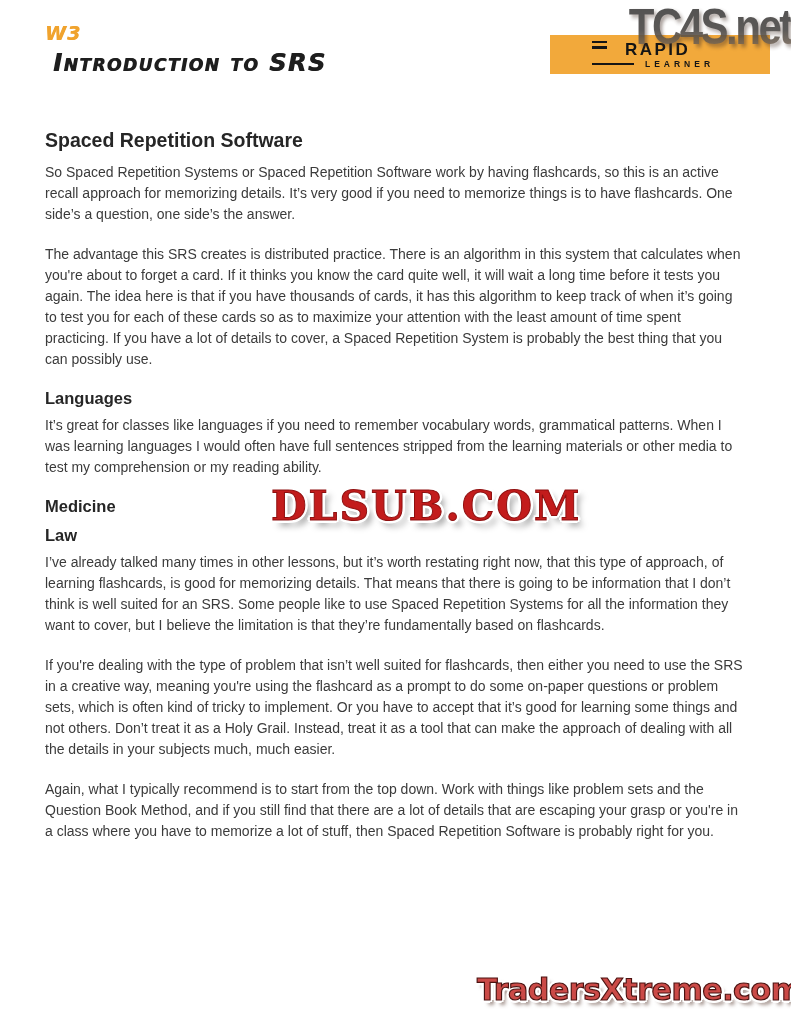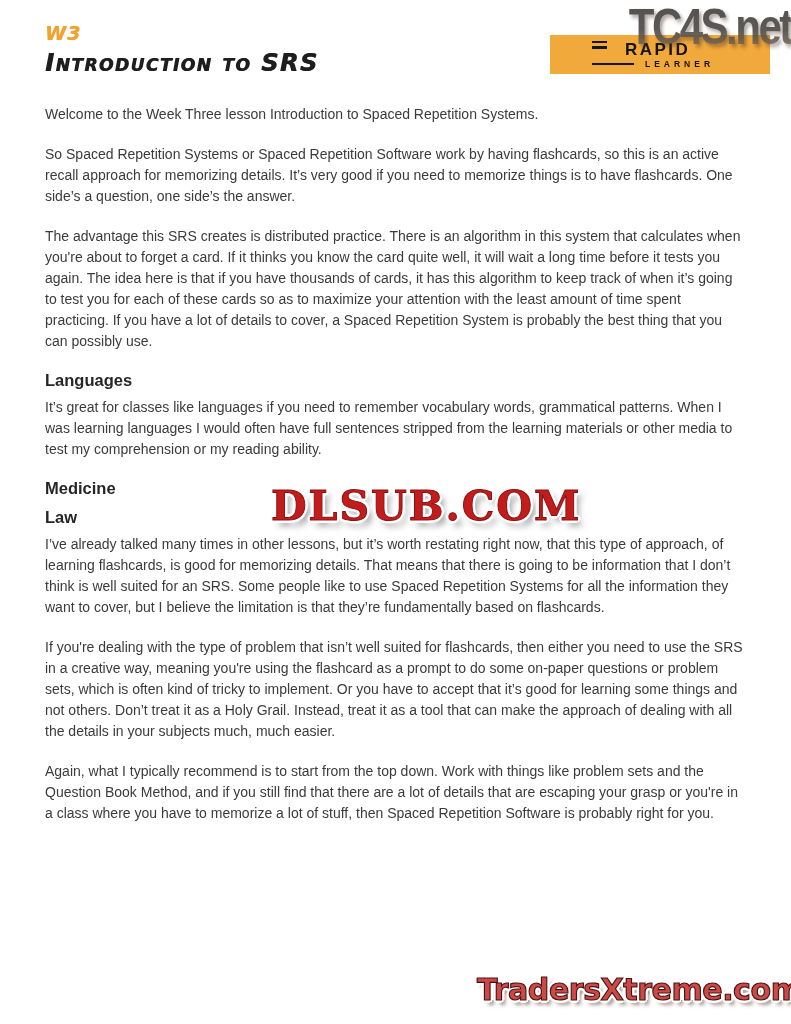--- a/index.html
+++ b/index.html
@@ -15,21 +15,21 @@
   
   .week-badge{
     position:absolute;left:45px;top:22px;
     font-family:"DejaVu Sans", sans-serif;
     font-weight:bold;font-style:italic;
     font-size:19px;letter-spacing:1px;
     color:var(--w3-orange,#f0a32e);
     text-shadow:0.6px 0 0 currentColor;
   }
   .doc-title{
-    position:absolute;left:45px;top:49px;
+    position:absolute;left:53px;top:49px;
     font-family:"DejaVu Sans", sans-serif;
     font-weight:bold;font-style:italic;
     font-variant:small-caps;
     font-size:24px;letter-spacing:1.5px;
     color:#1e1e1e;
     text-shadow:0.7px 0 0 currentColor;
   }
   
   .logo-box{
     position:absolute;top:35px;right:21px;
@@ -133,22 +133,22 @@
       <div class="logo-row2">
         <span class="logo-underline"></span>
         <span class="logo-learner">LEARNER</span>
       </div>
     </div>
   </div>
 
   <div class="tc4s">TC4S.net</div>
 
   <div class="content">
-    <p>Welcome to the Week Three lesson Introduction to Spaced Repetition Systems.</p>
 
+    <h1 class="main-heading">Spaced Repetition Software</h1>
     <p>So Spaced Repetition Systems or Spaced Repetition Software work by having flashcards, so this is an active recall approach for memorizing details. It’s very good if you need to memorize things is to have flashcards. One side’s a question, one side’s the answer.</p>
     <p>The advantage this SRS creates is distributed practice. There is an algorithm in this system that calculates when you're about to forget a card. If it thinks you know the card quite well, it will wait a long time before it tests you again. The idea here is that if you have thousands of cards, it has this algorithm to keep track of when it’s going to test you for each of these cards so as to maximize your attention with the least amount of time spent practicing. If you have a lot of details to cover, a Spaced Repetition System is probably the best thing that you can possibly use.</p>
 
     <h2 class="section-heading">Languages</h2>
     <p>It’s great for classes like languages if you need to remember vocabulary words, grammatical patterns. When I was learning languages I would often have full sentences stripped from the learning materials or other media to test my comprehension or my reading ability.</p>
 
     <h2 class="section-heading">Medicine</h2>
 
     <h2 class="section-heading">Law</h2>
 

